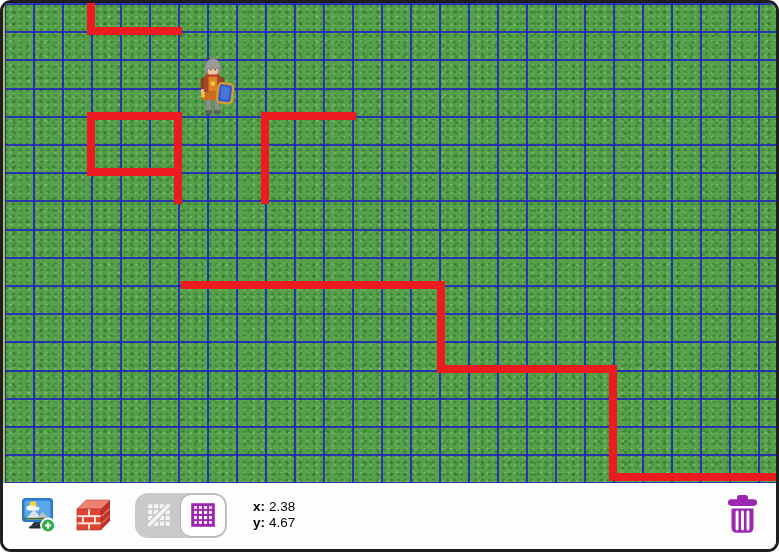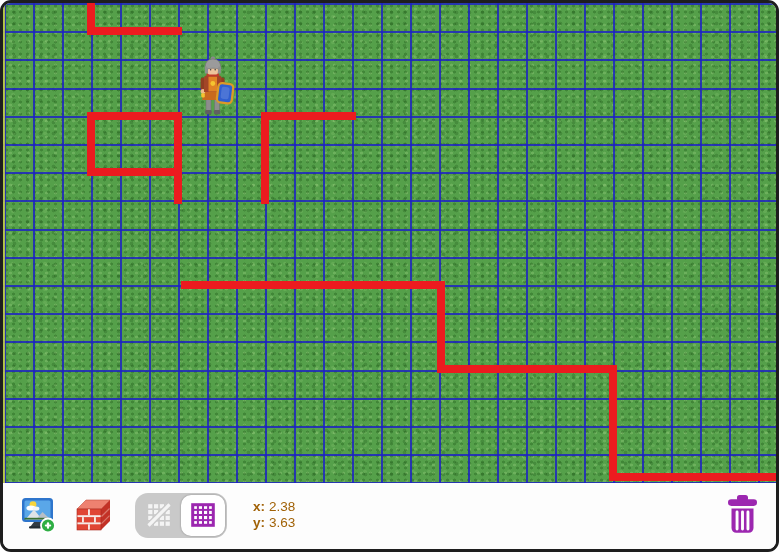--- a/index.html
+++ b/index.html
@@ -30,21 +30,21 @@
     flex:1 1 auto;background:#fdfdfd;display:flex;align-items:center;
     padding:0 18px 2px 17px;gap:17px;
   }
   .tb-btn{background:transparent;border:none;padding:0;cursor:pointer;display:flex;align-items:center;justify-content:center;}
   .segmented{
     background:#c9c9c9;border-radius:13px;display:flex;padding:2px;height:45px;box-sizing:border-box;
     margin-left:7px;align-items:stretch;
   }
   .seg{border:none;background:transparent;border-radius:10px;width:44px;display:flex;align-items:center;justify-content:center;cursor:pointer;padding:0;}
   .seg.selected{background:#ffffff;box-shadow:0 0 2px rgba(0,0,0,.35);}
-  .coords{margin-left:9px;font-size:13.5px;color:#a16207;line-height:16.5px;}
+  .coords{margin-left:9px;font-size:13.5px;color:#000000;line-height:16.5px;}
   .coords .lbl{font-weight:bold;}
   .coords .val{margin-left:4px;}
   .spacer{flex:1 1 auto;}
 </style>
 </head>
 <body>
 
 <div class="window">
 
   <div class="stage">
@@ -161,21 +161,21 @@
           <line x1="17.1" y1="1.7" x2="17.1" y2="22.3" stroke="#9c27b0" stroke-width="2"></line>
           <line x1="1.7" y1="6.9" x2="22.3" y2="6.9" stroke="#9c27b0" stroke-width="2"></line>
           <line x1="1.7" y1="12" x2="22.3" y2="12" stroke="#9c27b0" stroke-width="2"></line>
           <line x1="1.7" y1="17.1" x2="22.3" y2="17.1" stroke="#9c27b0" stroke-width="2"></line>
         </svg>
       </button>
     </div>
 
     <div class="coords">
       <div><span class="lbl">x:</span><span class="val">2.38</span></div>
-      <div><span class="lbl">y:</span><span class="val">3.63</span></div>
+      <div><span class="lbl">y:</span><span class="val">4.67</span></div>
     </div>
 
     <div class="spacer"></div>
 
     <button class="tb-btn" title="">
       <svg width="31" height="40" viewBox="0 0 30 40">
         <rect x="9.5" y="0" width="11" height="6" rx="2.6" fill="#9c27b0"></rect>
         <rect x="0.5" y="4.3" width="29" height="6.6" rx="3.3" fill="#9c27b0"></rect>
         <path d="M4,13.5 h22 v19.5 a4.8,4.8 0 0 1 -4.8,4.8 h-12.4 a4.8,4.8 0 0 1 -4.8,-4.8 Z" fill="#9c27b0"></path>
         <rect x="8.1" y="15.5" width="2.9" height="20" rx="1.4" fill="#ffffff"></rect>

